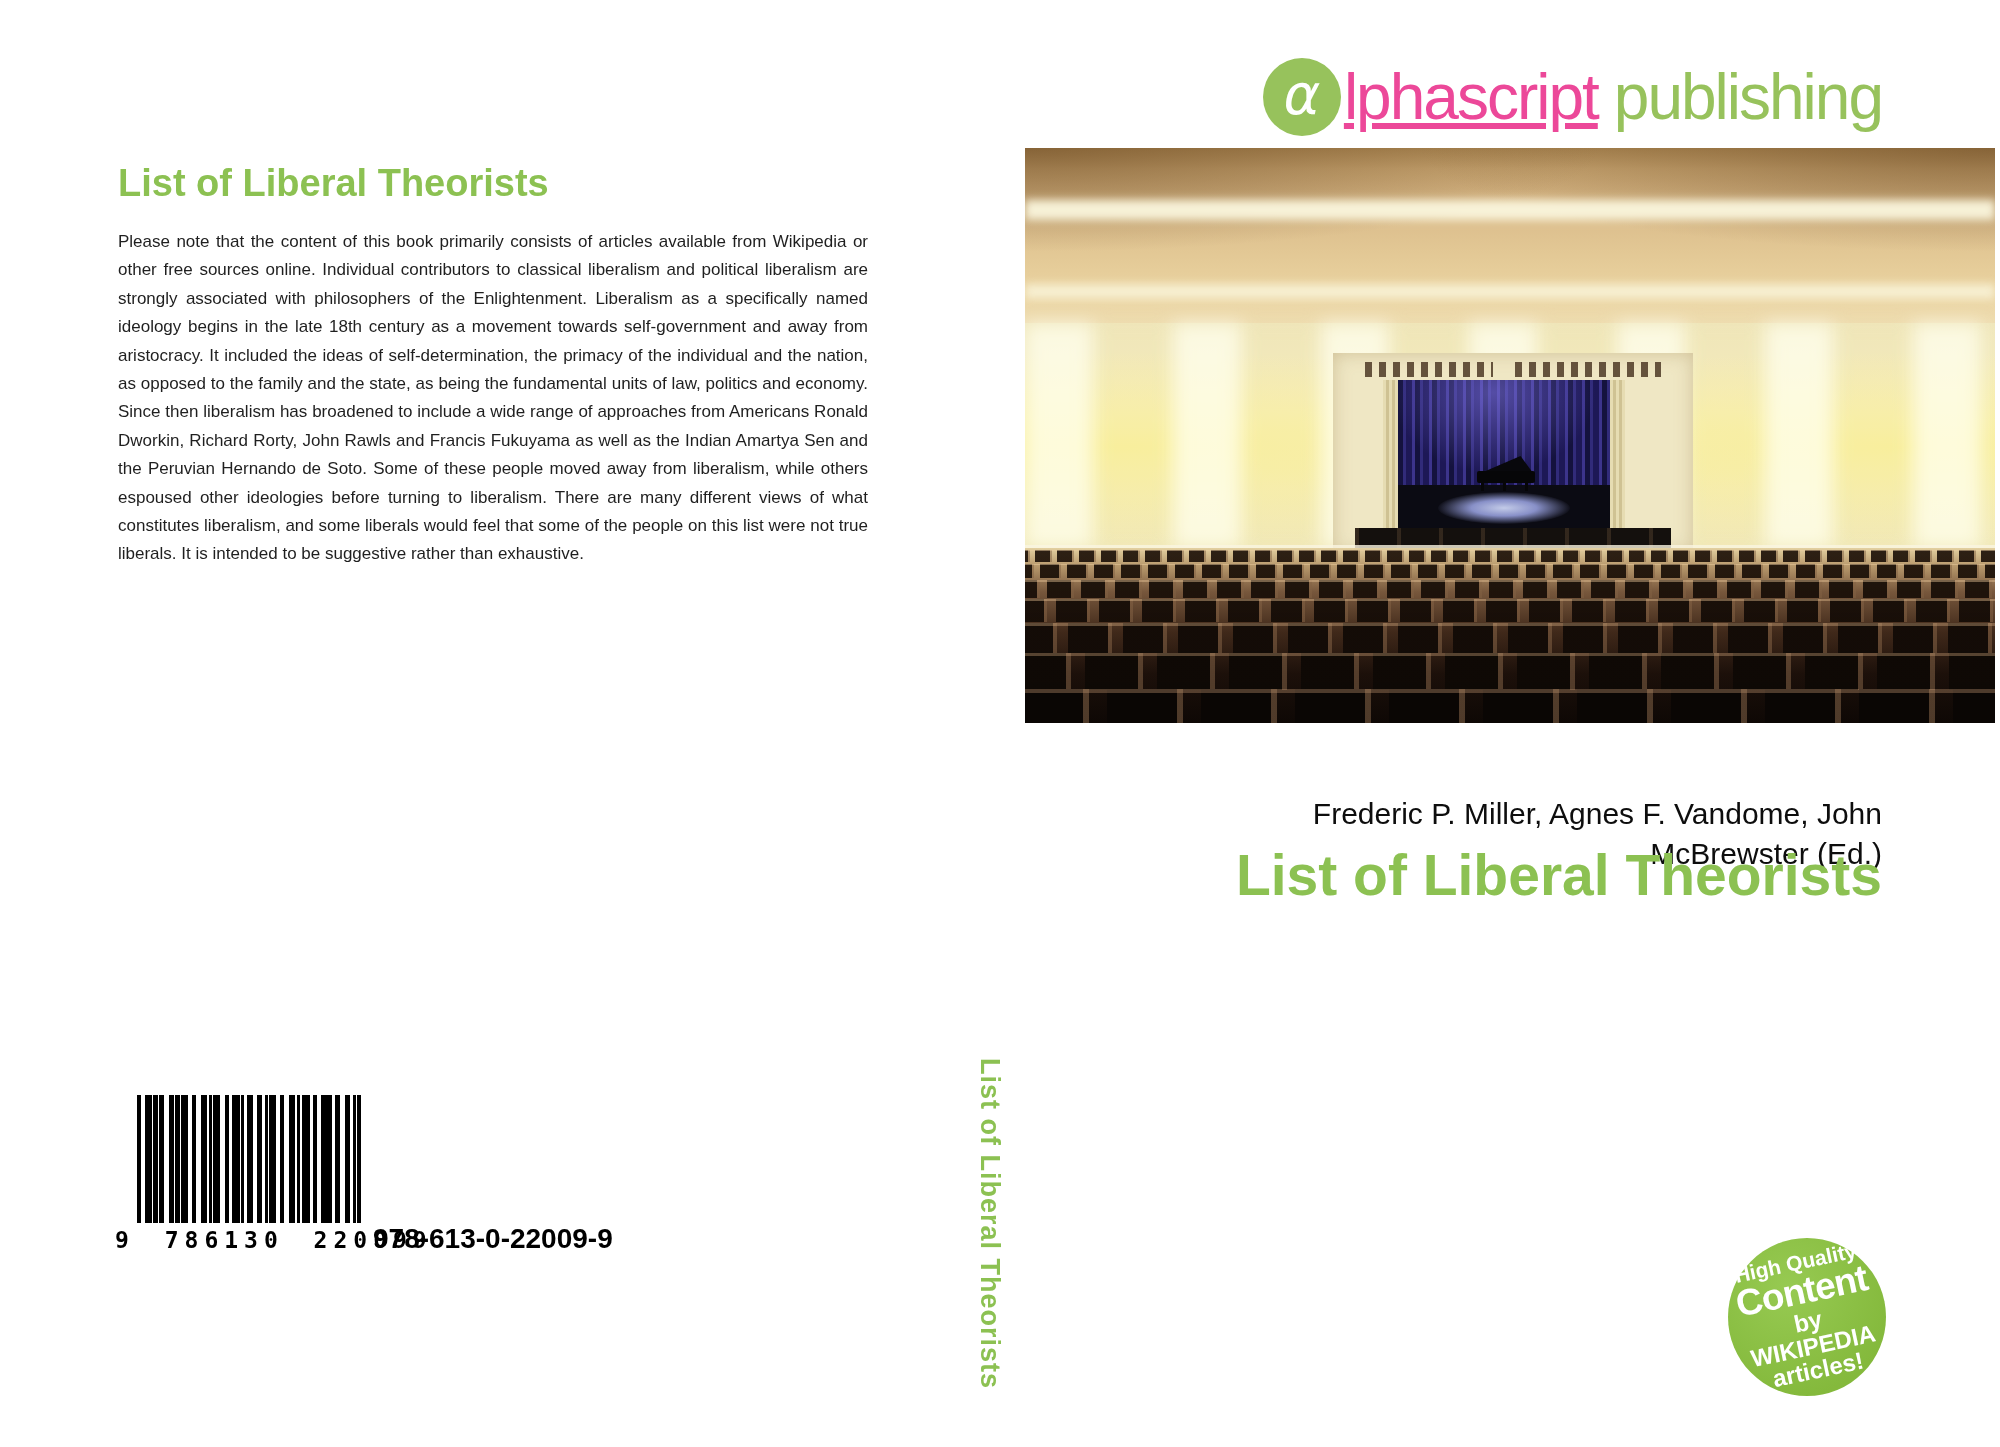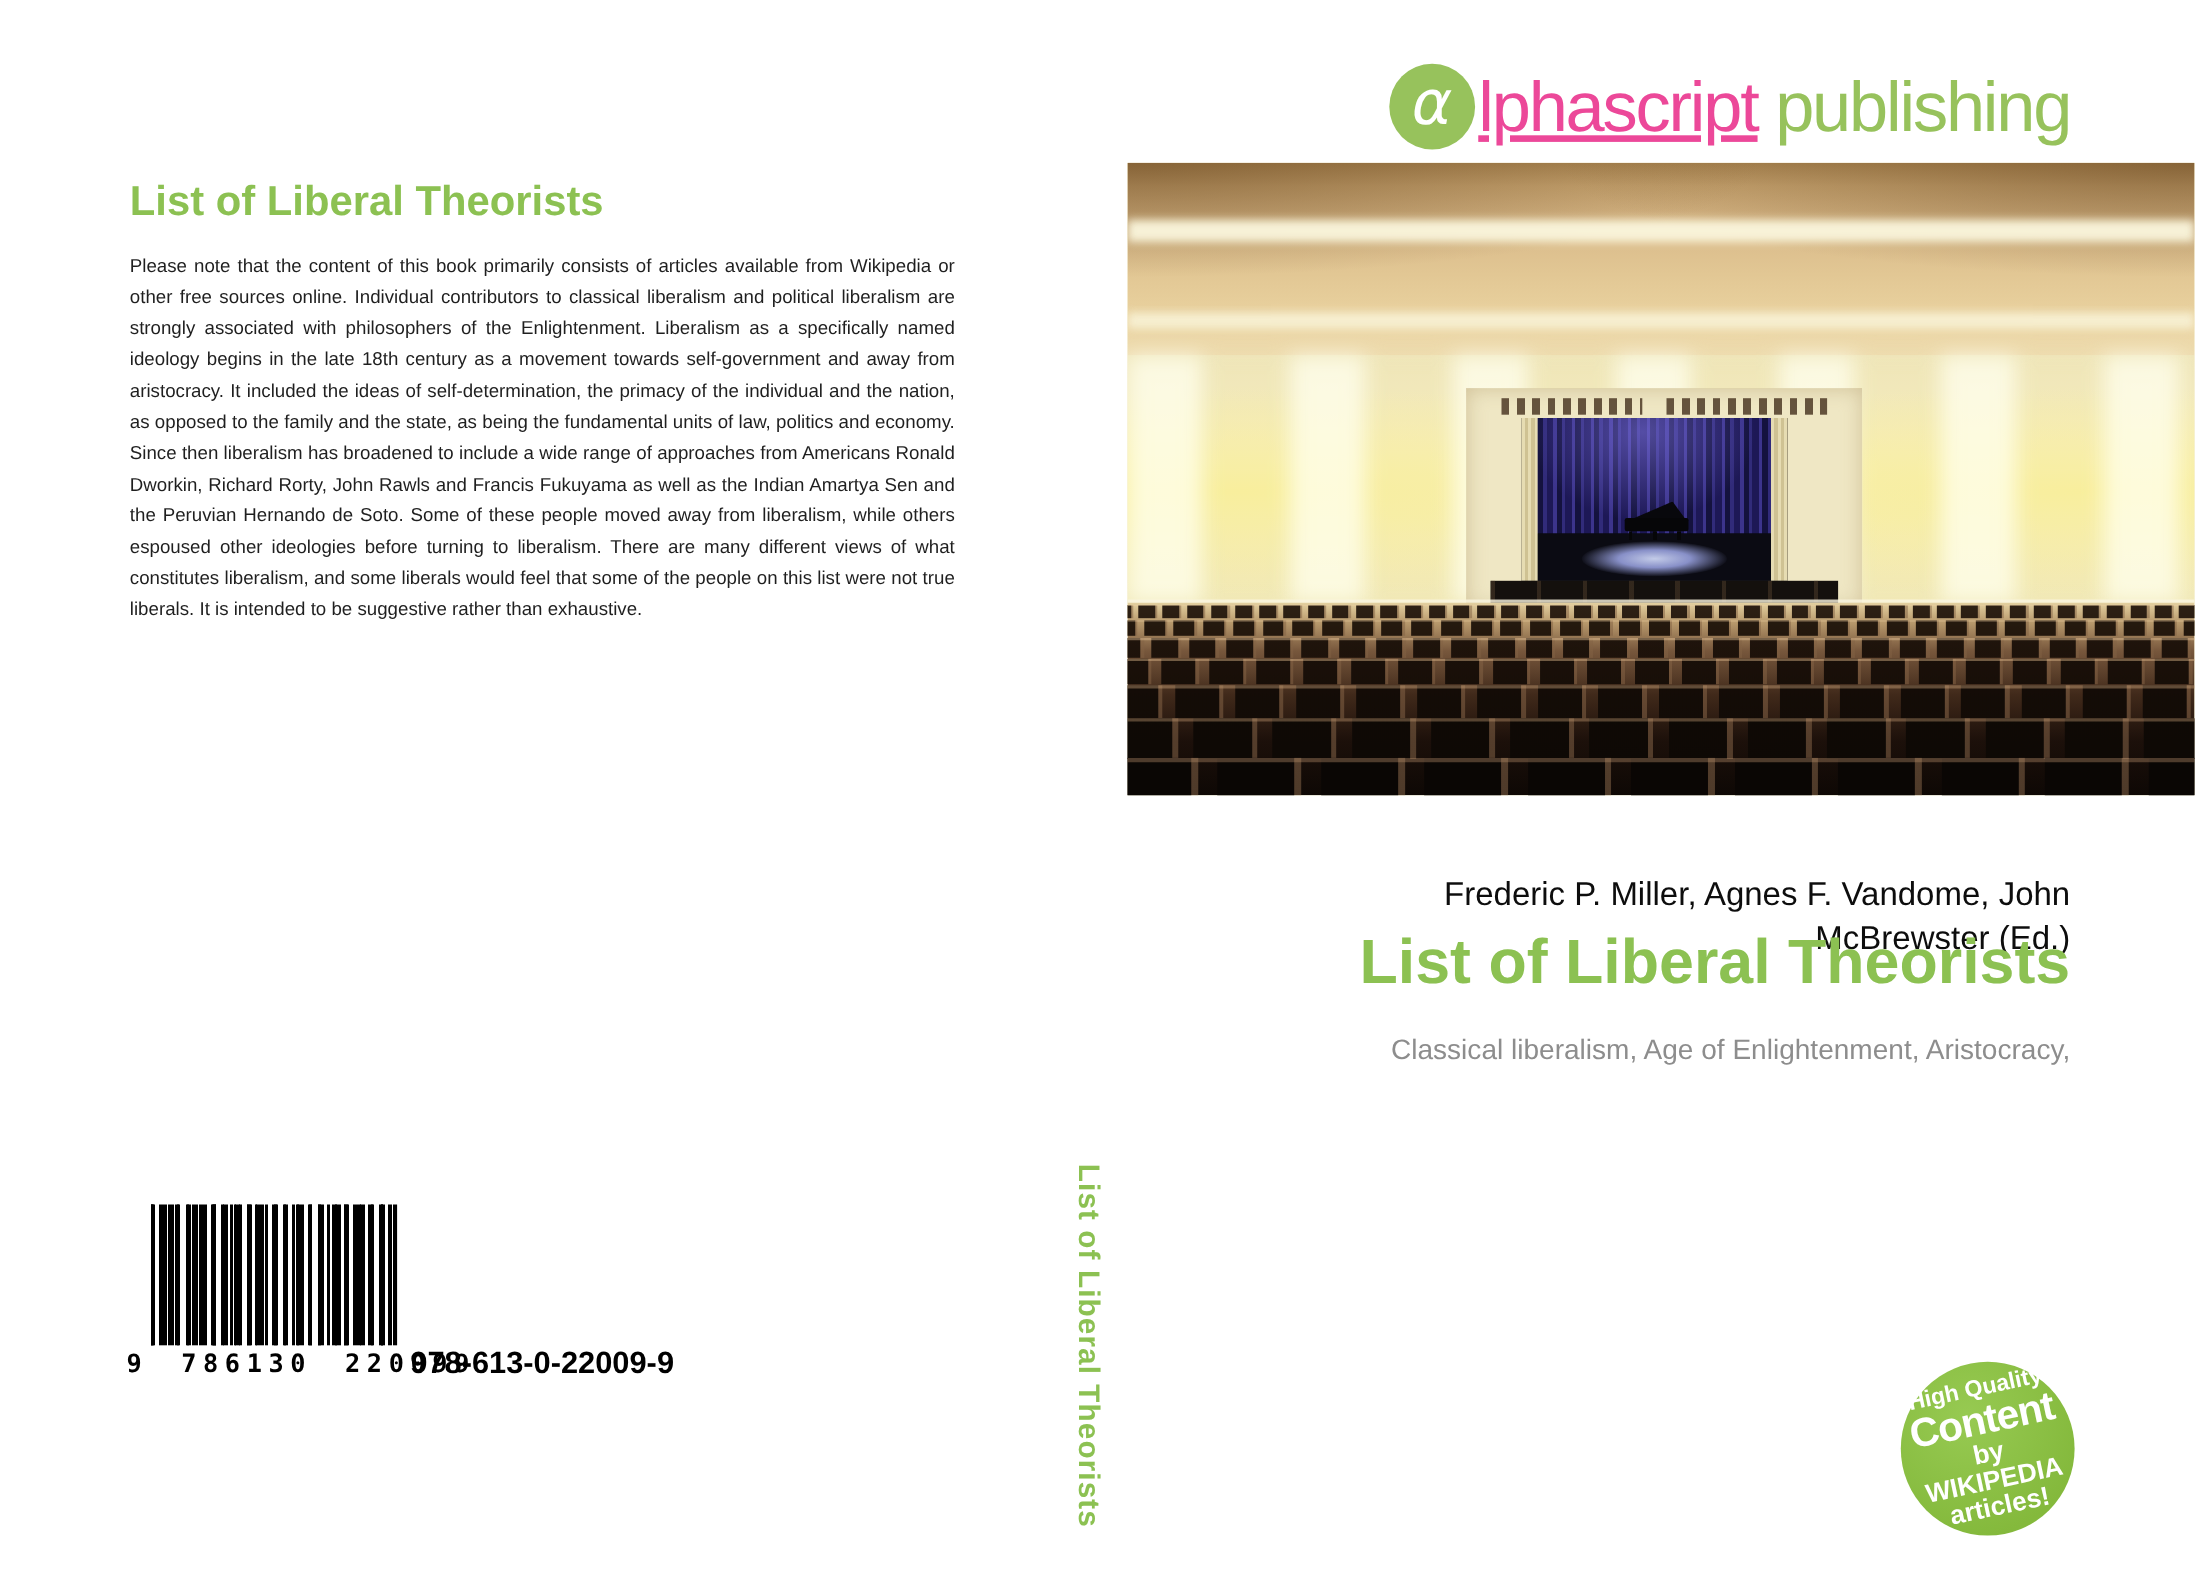--- a/index.html
+++ b/index.html
@@ -177,21 +177,20 @@
     </div>
 
     <div class="authors">
       <div>Frederic P. Miller, Agnes F. Vandome, John</div>
       <div>McBrewster (Ed.)</div>
     </div>
 
     <h1 class="front-title">List of Liberal Theorists</h1>
 
     <div class="subtitle">
-      <div>Classical liberalism, Age of Enlightenment, Aristocracy,</div>
     </div>
 
     <div class="badge">
       <div class="badge-text">
         <div class="badge-l1">High Quality</div>
         <div class="badge-l2">Content</div>
         <div class="badge-l3">by WIKIPEDIA</div>
         <div class="badge-l4">articles!</div>
       </div>
     </div>

